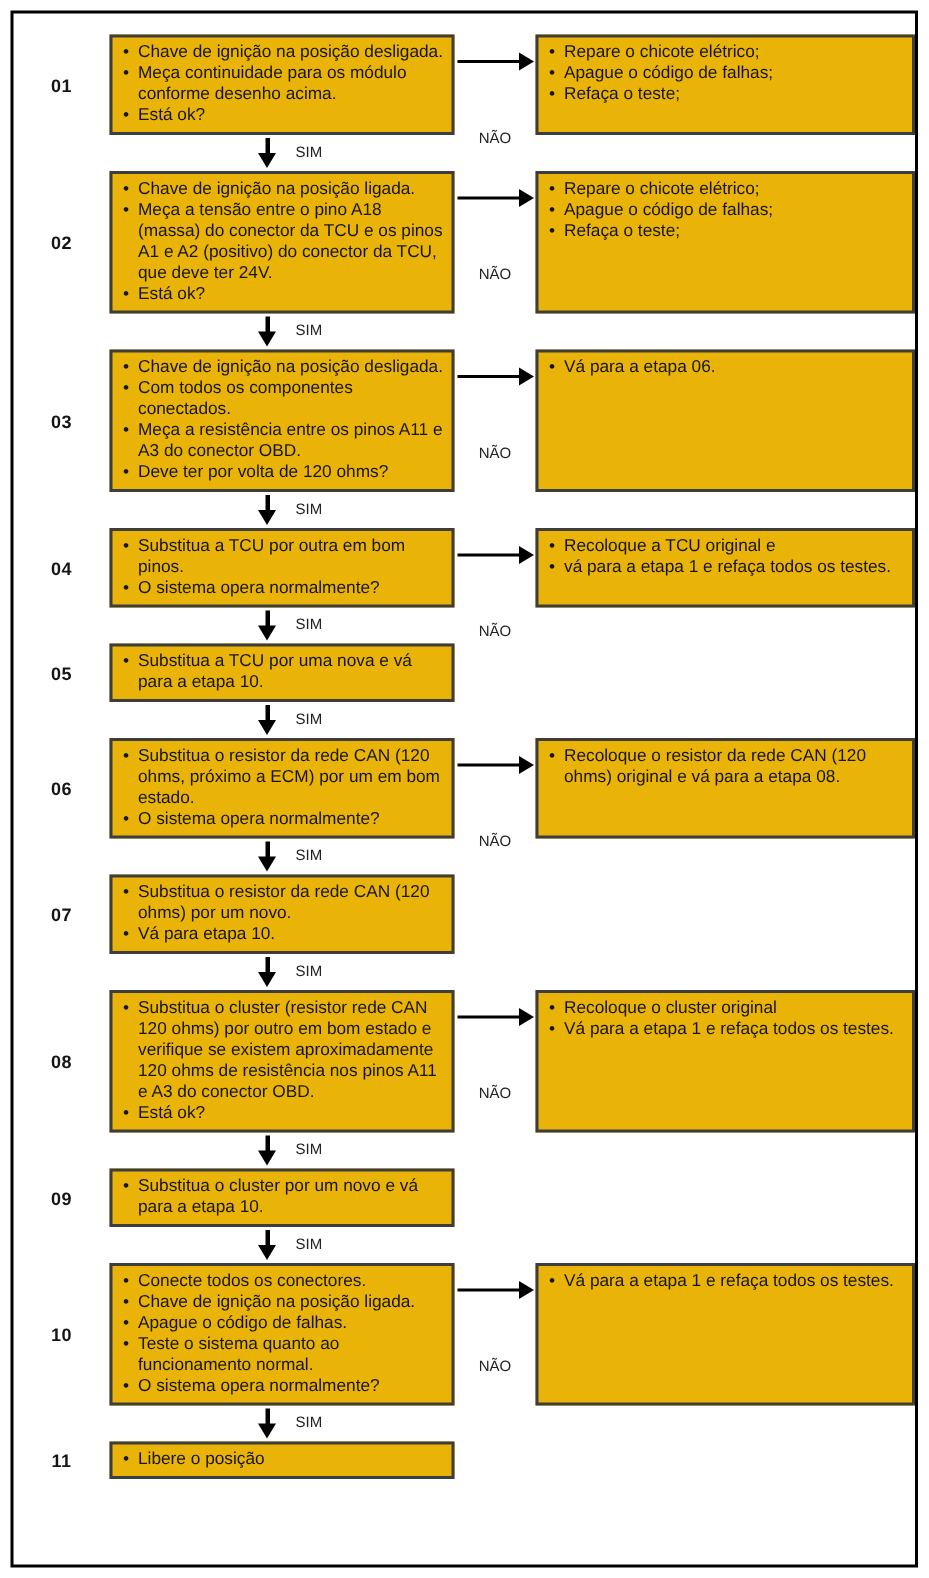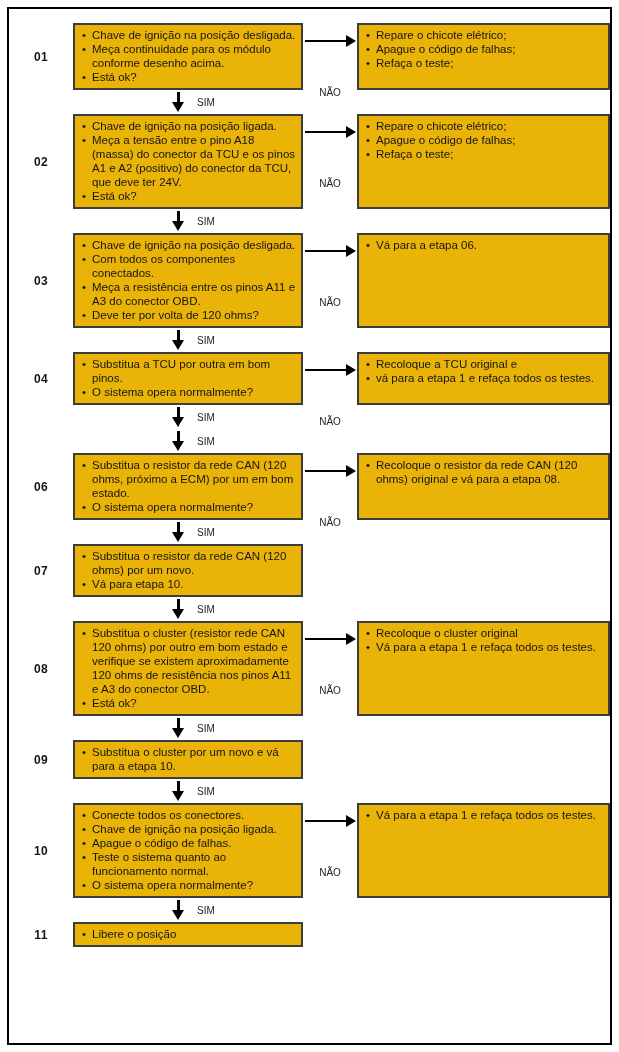--- a/index.html
+++ b/index.html
@@ -195,20 +195,28 @@
   </div>
 
   <div class="sim-gap">
     <div class="sim-arrow">
       <span class="sim-line"></span>
       <span class="sim-head"></span>
     </div>
     <span class="sim-label">SIM</span>
   </div>
 
+  <div class="flow-row">
+    <div class="step-num">05</div>
+    <div class="step-box">
+          <div class="item">Substitua a TCU por uma nova e vá para a etapa 10.</div>
+        </div>
+    <div class="no-cell"></div>
+    <div class="result-box hidden"></div>
+  </div>
 
   <div class="sim-gap">
     <div class="sim-arrow">
       <span class="sim-line"></span>
       <span class="sim-head"></span>
     </div>
     <span class="sim-label">SIM</span>
   </div>
 
   <div class="flow-row">

